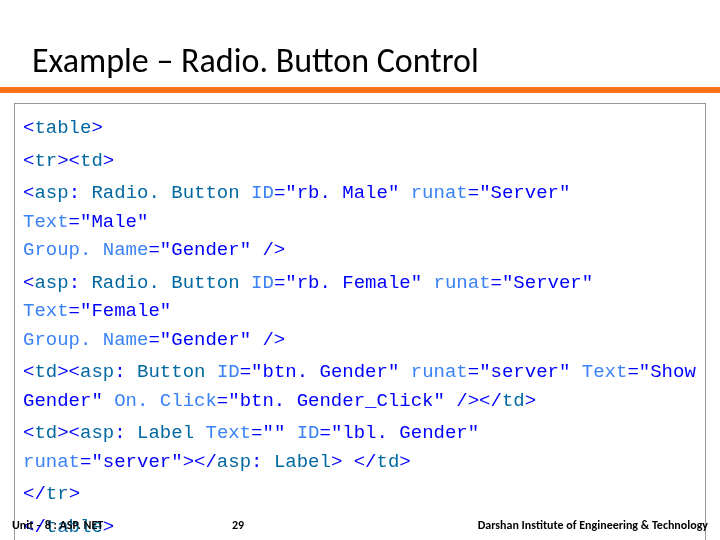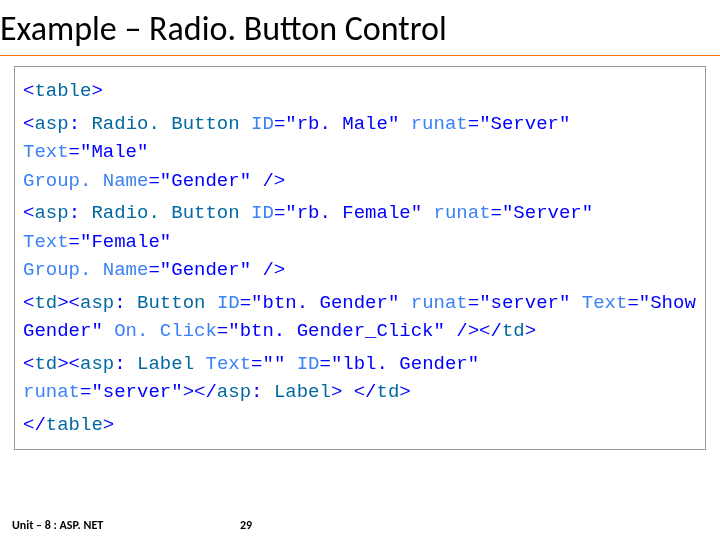--- a/index.html
+++ b/index.html
@@ -7,23 +7,24 @@
     width: 720px;
     height: 540px;
     background: #fff;
     font-family: "Calibri", "Segoe UI", sans-serif;
     position: relative;
     overflow: hidden;
   }
   .title {
     font-size: 34px;
     color: #000;
-    padding: 8px 16px 6px 0;
-    border-bottom: 1px solid #f97316;
+    padding: 8px 16px 6px 32px;
+    border-bottom: 6px solid #f97316;
     font-weight: 400;
+    margin-top: 32px;
   }
   .code-box {
     margin: 10px 14px 0 14px;
     border: 1px solid #999;
     background: #fff;
     padding: 6px 8px;
     font-family: Consolas, "Courier New", monospace;
     font-size: 19px;
     line-height: 1.5;
     color: #000;
@@ -42,36 +43,39 @@
     display: flex;
     align-items: center;
     justify-content: space-between;
     padding: 6px 12px 8px 12px;
     font-size: 12px;
     font-weight: 700;
     color: #000;
   }
   .footer .page {
     position: absolute;
-    left: 240px;
+    left: 232px;
     bottom: 8px;
     font-weight: 700;
   }
 </style>
 </head>
 <body>
 
 <h1 class="title">Example – Radio. Button Control</h1>
 
 <div class="code-box">
 
   <p>
     <span class="c-blue">&lt;</span><span class="c-maroon">table</span><span class="c-blue">&gt;</span>
   </p>
 
+  <p>
+    <span class="c-blue">&lt;</span><span class="c-maroon">tr</span><span class="c-blue">&gt;&lt;</span><span class="c-maroon">td</span><span class="c-blue">&gt;</span>
+  </p>
 
   <p>
     <span class="c-blue">&lt;</span><span class="c-maroon">asp</span><span class="c-blue">: </span><span class="c-maroon">Radio. Button </span><span class="c-red">ID</span><span class="c-blue">="rb. Male" </span><span class="c-red">runat</span><span class="c-blue">="Server" </span><span class="c-red">Text</span><span class="c-blue">="Male" </span><br>
     <span class="c-red">Group. Name</span><span class="c-blue">="Gender" /&gt;</span>
   </p>
 
   <p>
     <span class="c-blue">&lt;</span><span class="c-maroon">asp</span><span class="c-blue">: </span><span class="c-maroon">Radio. Button </span><span class="c-red">ID</span><span class="c-blue">="rb. Female" </span><span class="c-red">runat</span><span class="c-blue">="Server" </span><span class="c-red">Text</span><span class="c-blue">="Female" </span><br>
     <span class="c-red">Group. Name</span><span class="c-blue">="Gender" /&gt;</span>
   </p>
@@ -80,23 +84,27 @@
   <p>
     <span class="c-blue">&lt;</span><span class="c-maroon">td</span><span class="c-blue">&gt;&lt;</span><span class="c-maroon">asp</span><span class="c-blue">: </span><span class="c-maroon">Button </span><span class="c-red">ID</span><span class="c-blue">="btn. Gender" </span><span class="c-red">runat</span><span class="c-blue">="server" </span><span class="c-red">Text</span><span class="c-blue">="Show </span><br>
     <span class="c-blue">Gender" </span><span class="c-red">On. Click</span><span class="c-blue">="btn. Gender_Click" /&gt;&lt;/</span><span class="c-maroon">td</span><span class="c-blue">&gt;</span>
   </p>
 
   <p>
     <span class="c-blue">&lt;</span><span class="c-maroon">td</span><span class="c-blue">&gt;&lt;</span><span class="c-maroon">asp</span><span class="c-blue">: </span><span class="c-maroon">Label </span><span class="c-red">Text</span><span class="c-blue">="" </span><span class="c-red">ID</span><span class="c-blue">="lbl. Gender" </span><br>
     <span class="c-red">runat</span><span class="c-blue">="server"&gt;&lt;/</span><span class="c-maroon">asp</span><span class="c-blue">: </span><span class="c-maroon">Label</span><span class="c-blue">&gt; &lt;/</span><span class="c-maroon">td</span><span class="c-blue">&gt;</span>
   </p>
 
+  <p>
+    <span class="c-blue">&lt;/</span><span class="c-maroon">tr</span><span class="c-blue">&gt;</span>
+  </p>
 
   <p>
     <span class="c-blue">&lt;/</span><span class="c-maroon">table</span><span class="c-blue">&gt;</span>
   </p>
 
 </div>
 
 <div class="footer">
   <span>Unit – 8 : ASP. NET</span>
   <span class="page">29</span>
+  <span>Darshan Institute of Engineering &amp; Technology</span>
 </div>
 
 </body></html>

